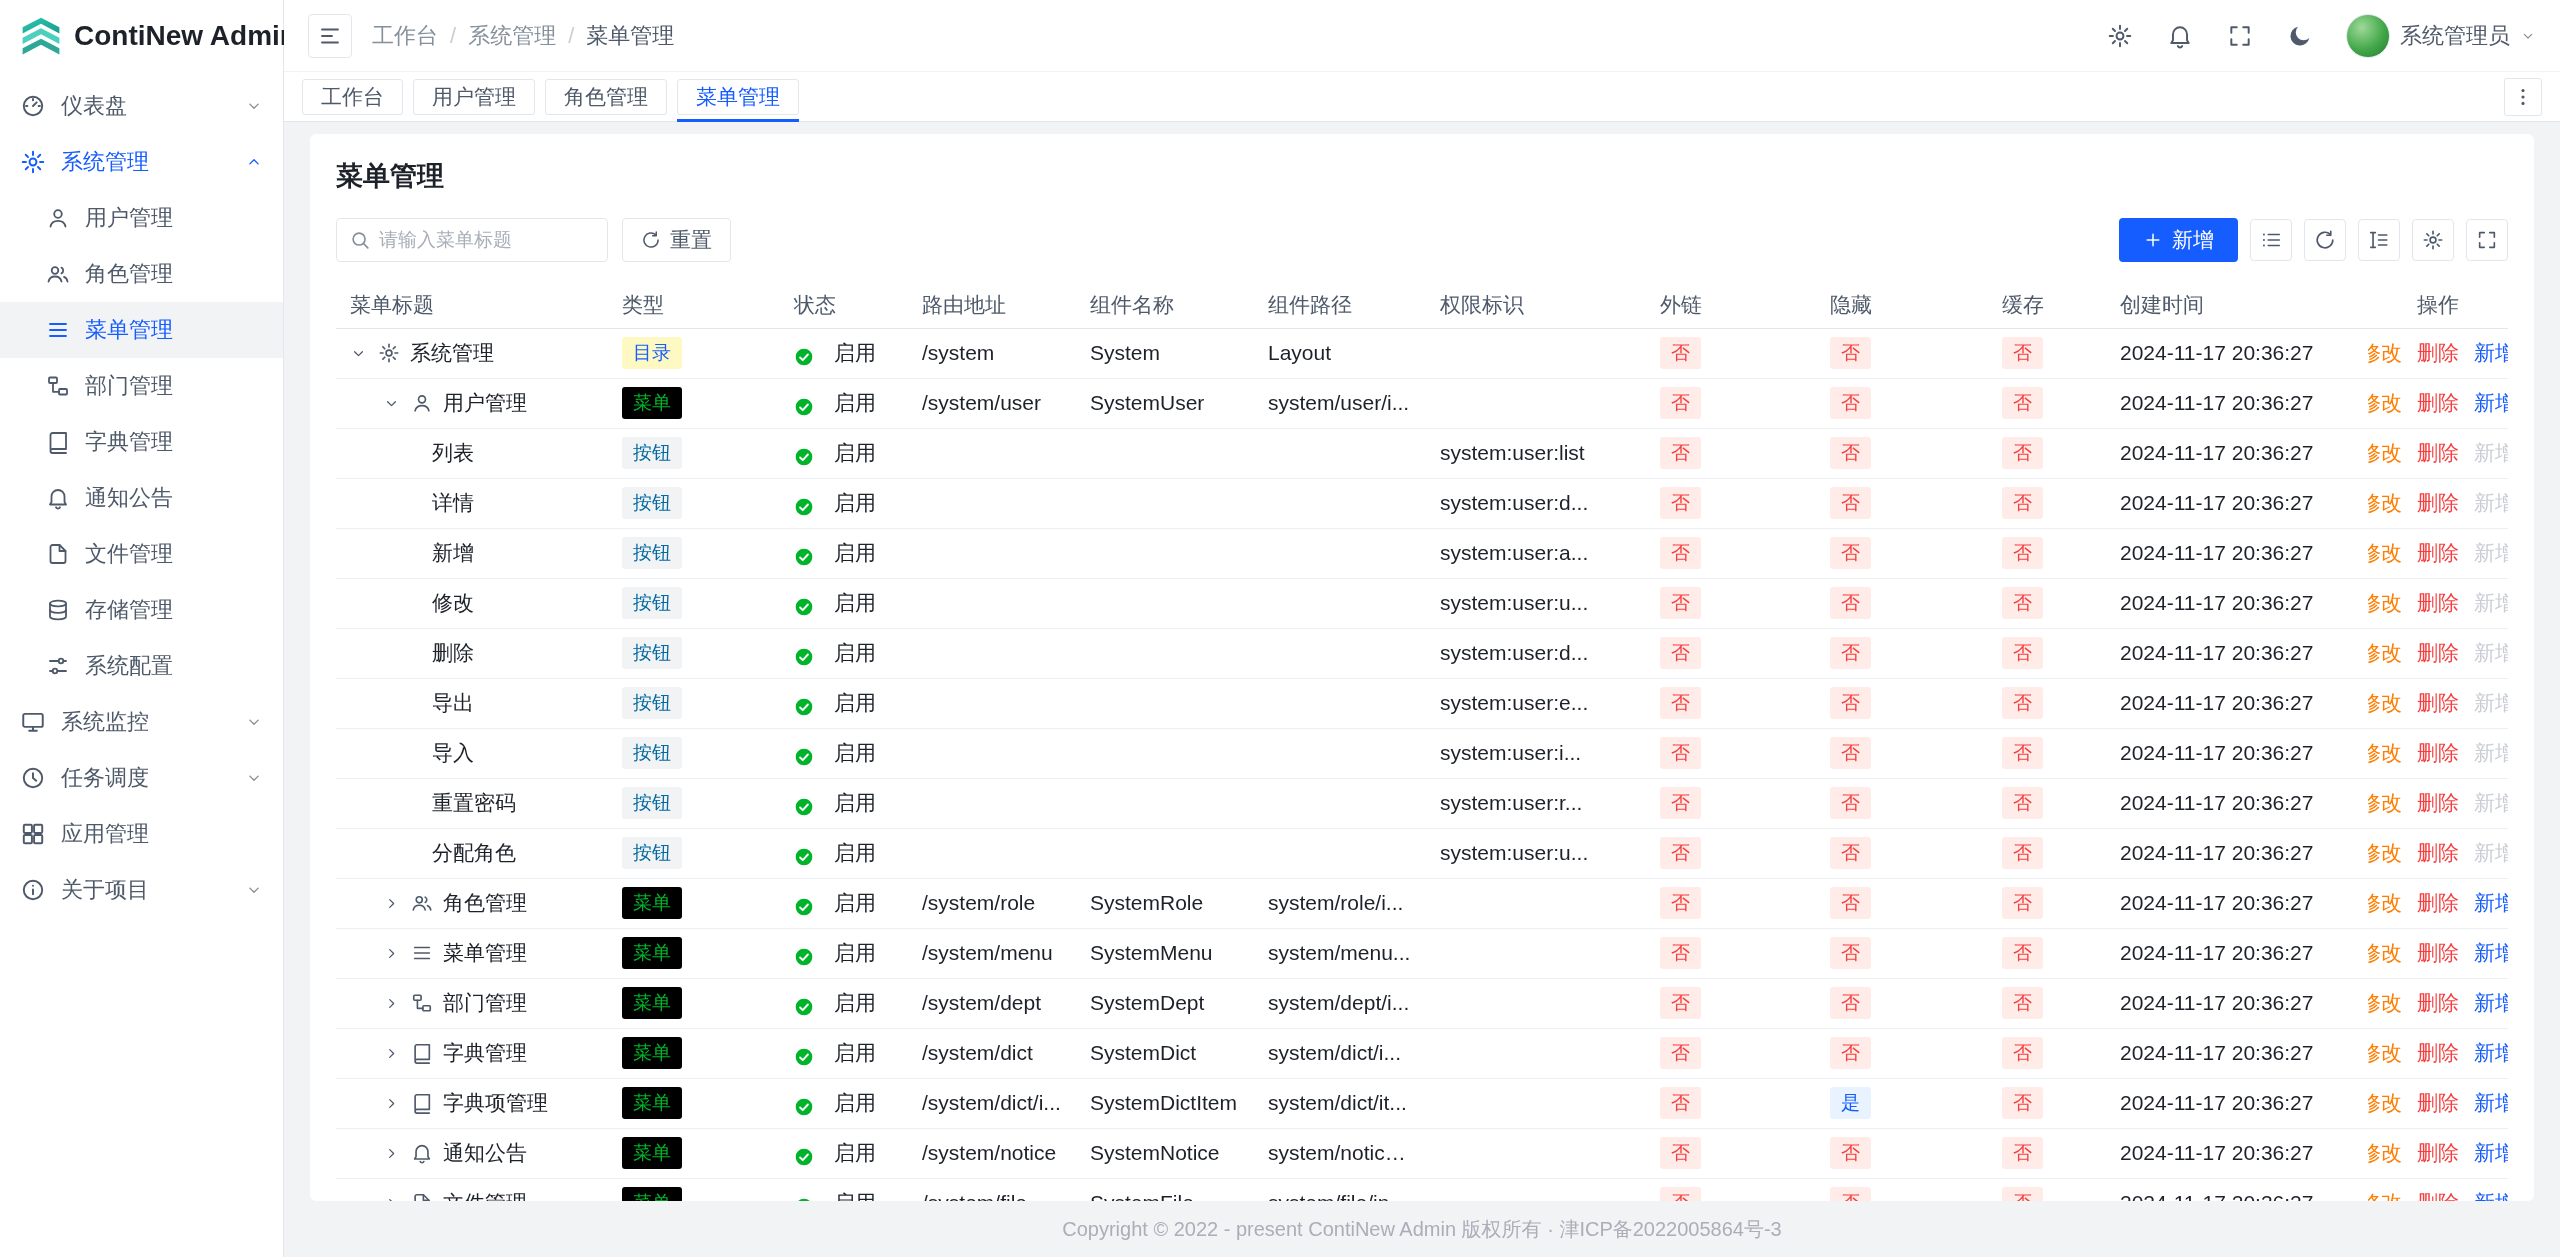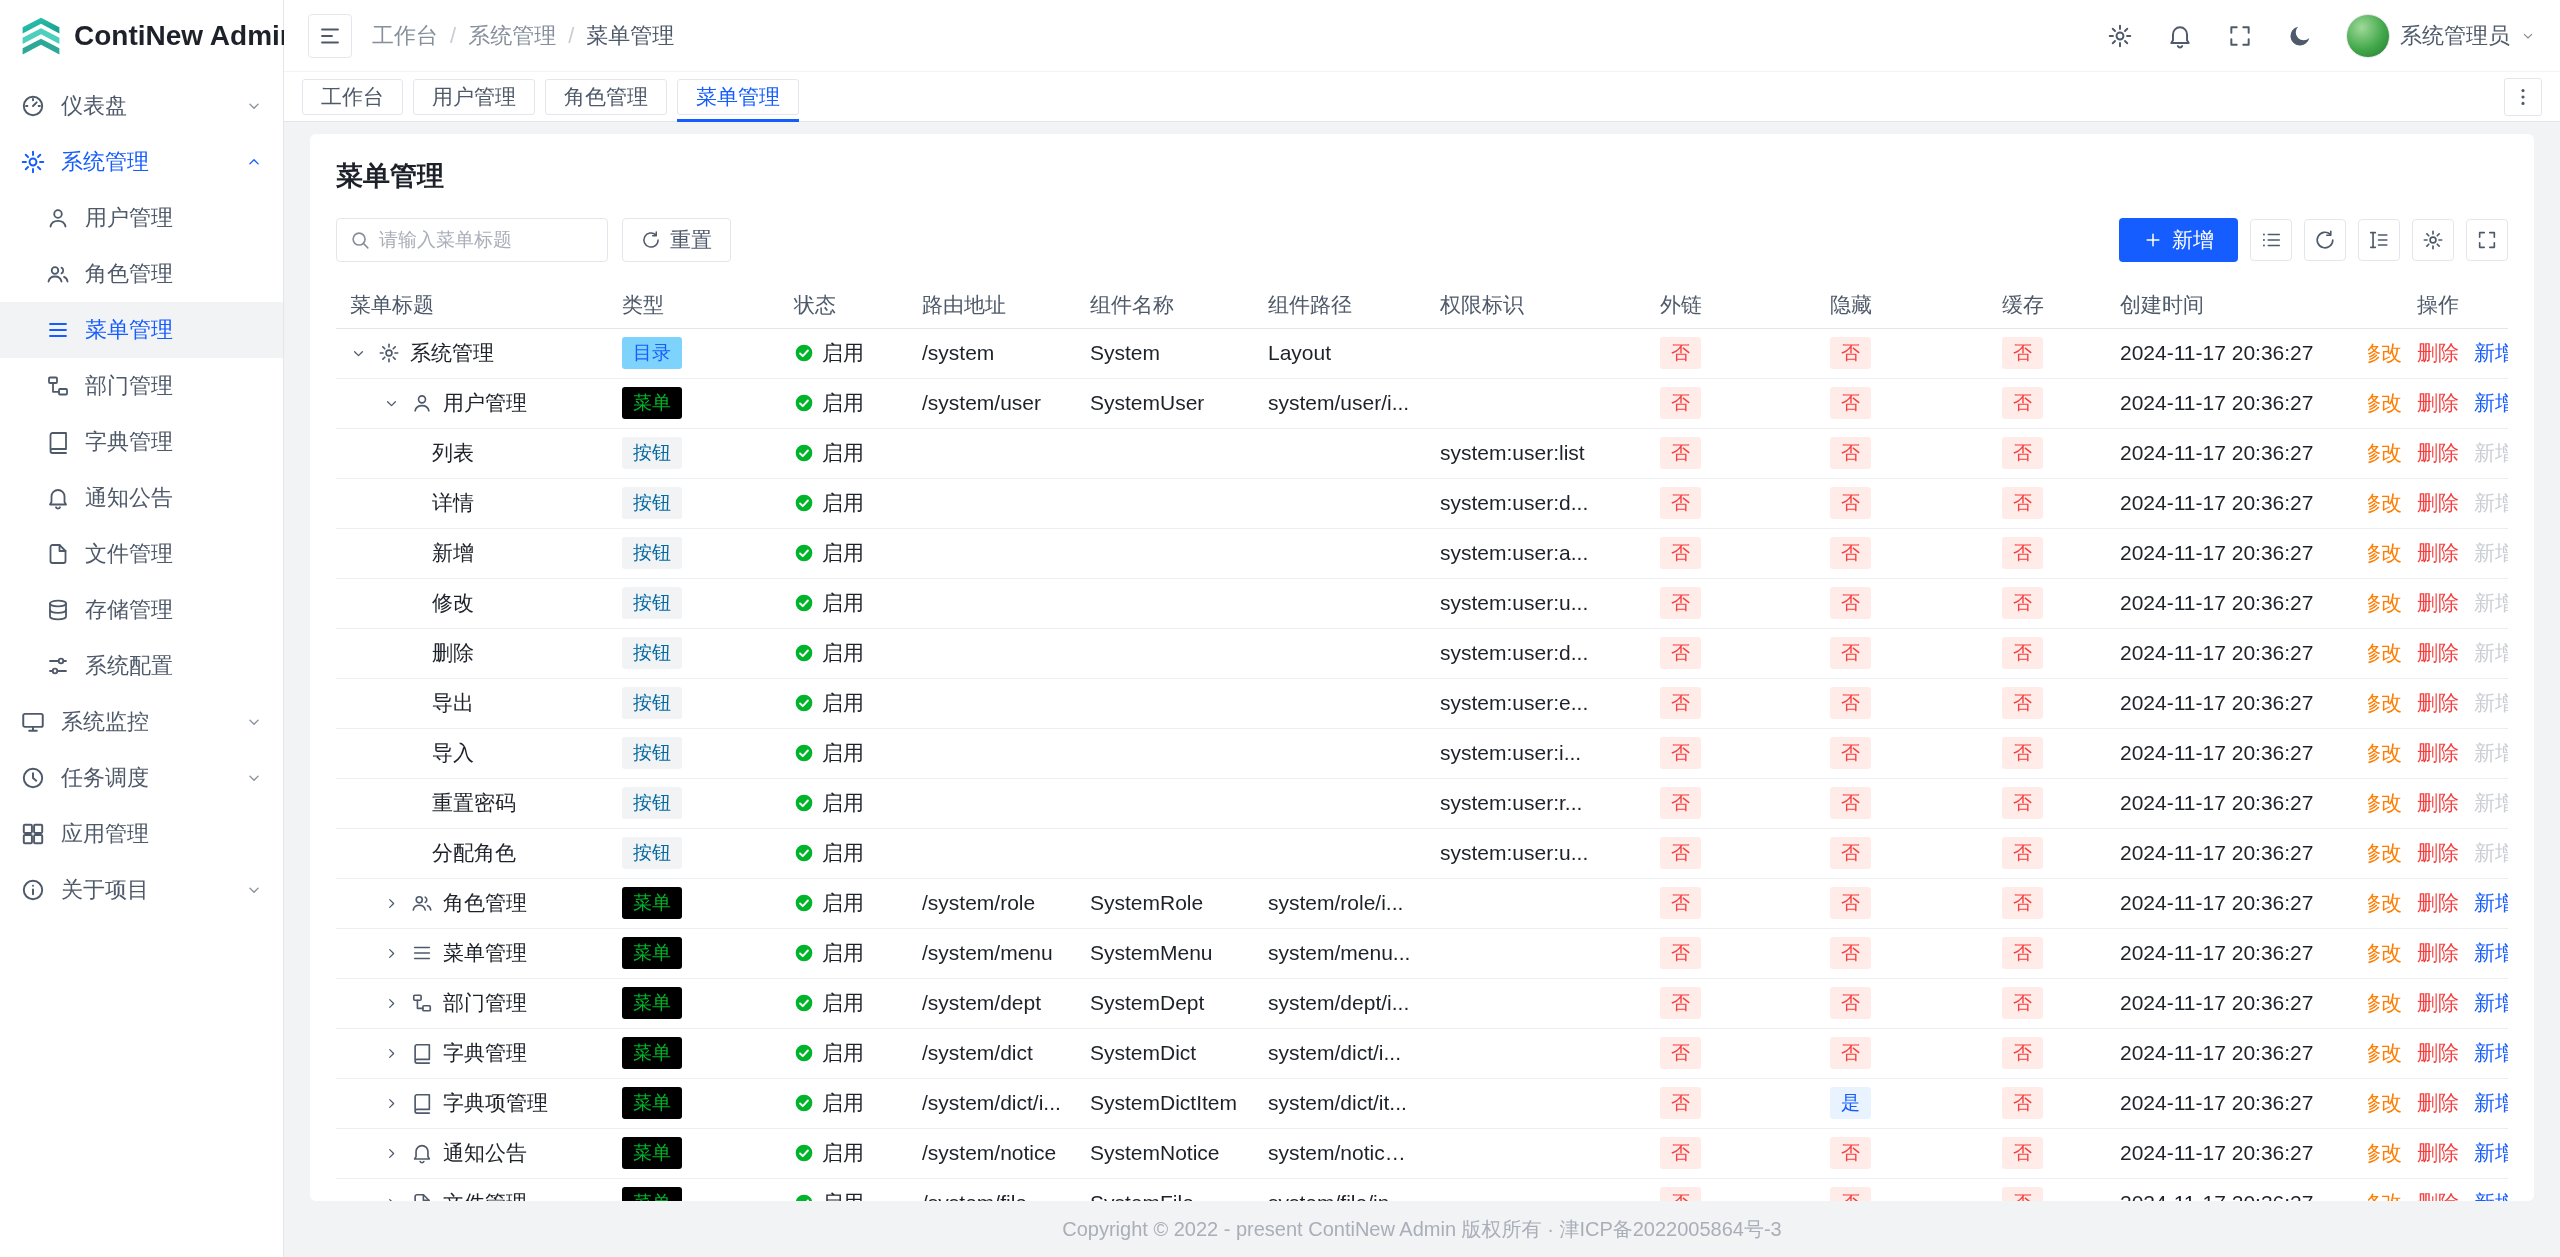--- a/index.html
+++ b/index.html
@@ -67,26 +67,26 @@
   .table-wrap{margin-top:20px;flex:1;overflow:hidden;min-height:0}
   table{width:100%;border-collapse:collapse;table-layout:fixed}
   th{font-size:21px;font-weight:500;color:#4e5969;text-align:left;padding:0 14px;height:46px;border-bottom:1px solid #e5e6eb;background:#fff;white-space:nowrap}
   td{font-size:21px;color:#1d2129;padding:0 14px;height:50px;border-bottom:1px solid #eceef1;white-space:nowrap;overflow:hidden;text-overflow:ellipsis}
   .c-center{text-align:center}
   .tree{display:flex;align-items:center}
   .tr-ch{width:28px;font-size:17px;color:#4e5969;display:flex;flex:none;cursor:pointer}
   .tr-ic{width:32px;font-size:22px;color:#4e5969;display:flex;flex:none}
   .tr-tt{white-space:nowrap}
   .badge{display:inline-block;padding:3px 11px;border-radius:3px;font-size:19px;line-height:1.35}
-  .t-dir{background:#7dd3fc;color:#165dff}
+  .t-dir{background:#fef9c3;color:#165dff}
   .t-menu{background:#000000;color:#00b42a}
   .t-btn{background:#f2f3f5;color:#0369a1}
   .b-no{background:#ffece8;color:#f53f3f}
   .b-yes{background:#e8f3ff;color:#165dff}
-  .status{display:flex;align-items:center;gap:8px}
+  .status{display:flex;align-items:flex-end;gap:20px}
   .st-ic{font-size:20px;display:flex}
   .ops{display:flex;gap:15px;justify-content:center}
   .op{cursor:pointer}
   .op-edit{color:#ff7d00}
   .op-del{color:#f53f3f}
   .op-add{color:#165dff}
   .op-add.disabled{color:#c9cdd4;cursor:not-allowed}
 
   .footer{height:56px;display:flex;align-items:center;justify-content:center;color:#a9aeb8;font-size:20px}
 </style>

